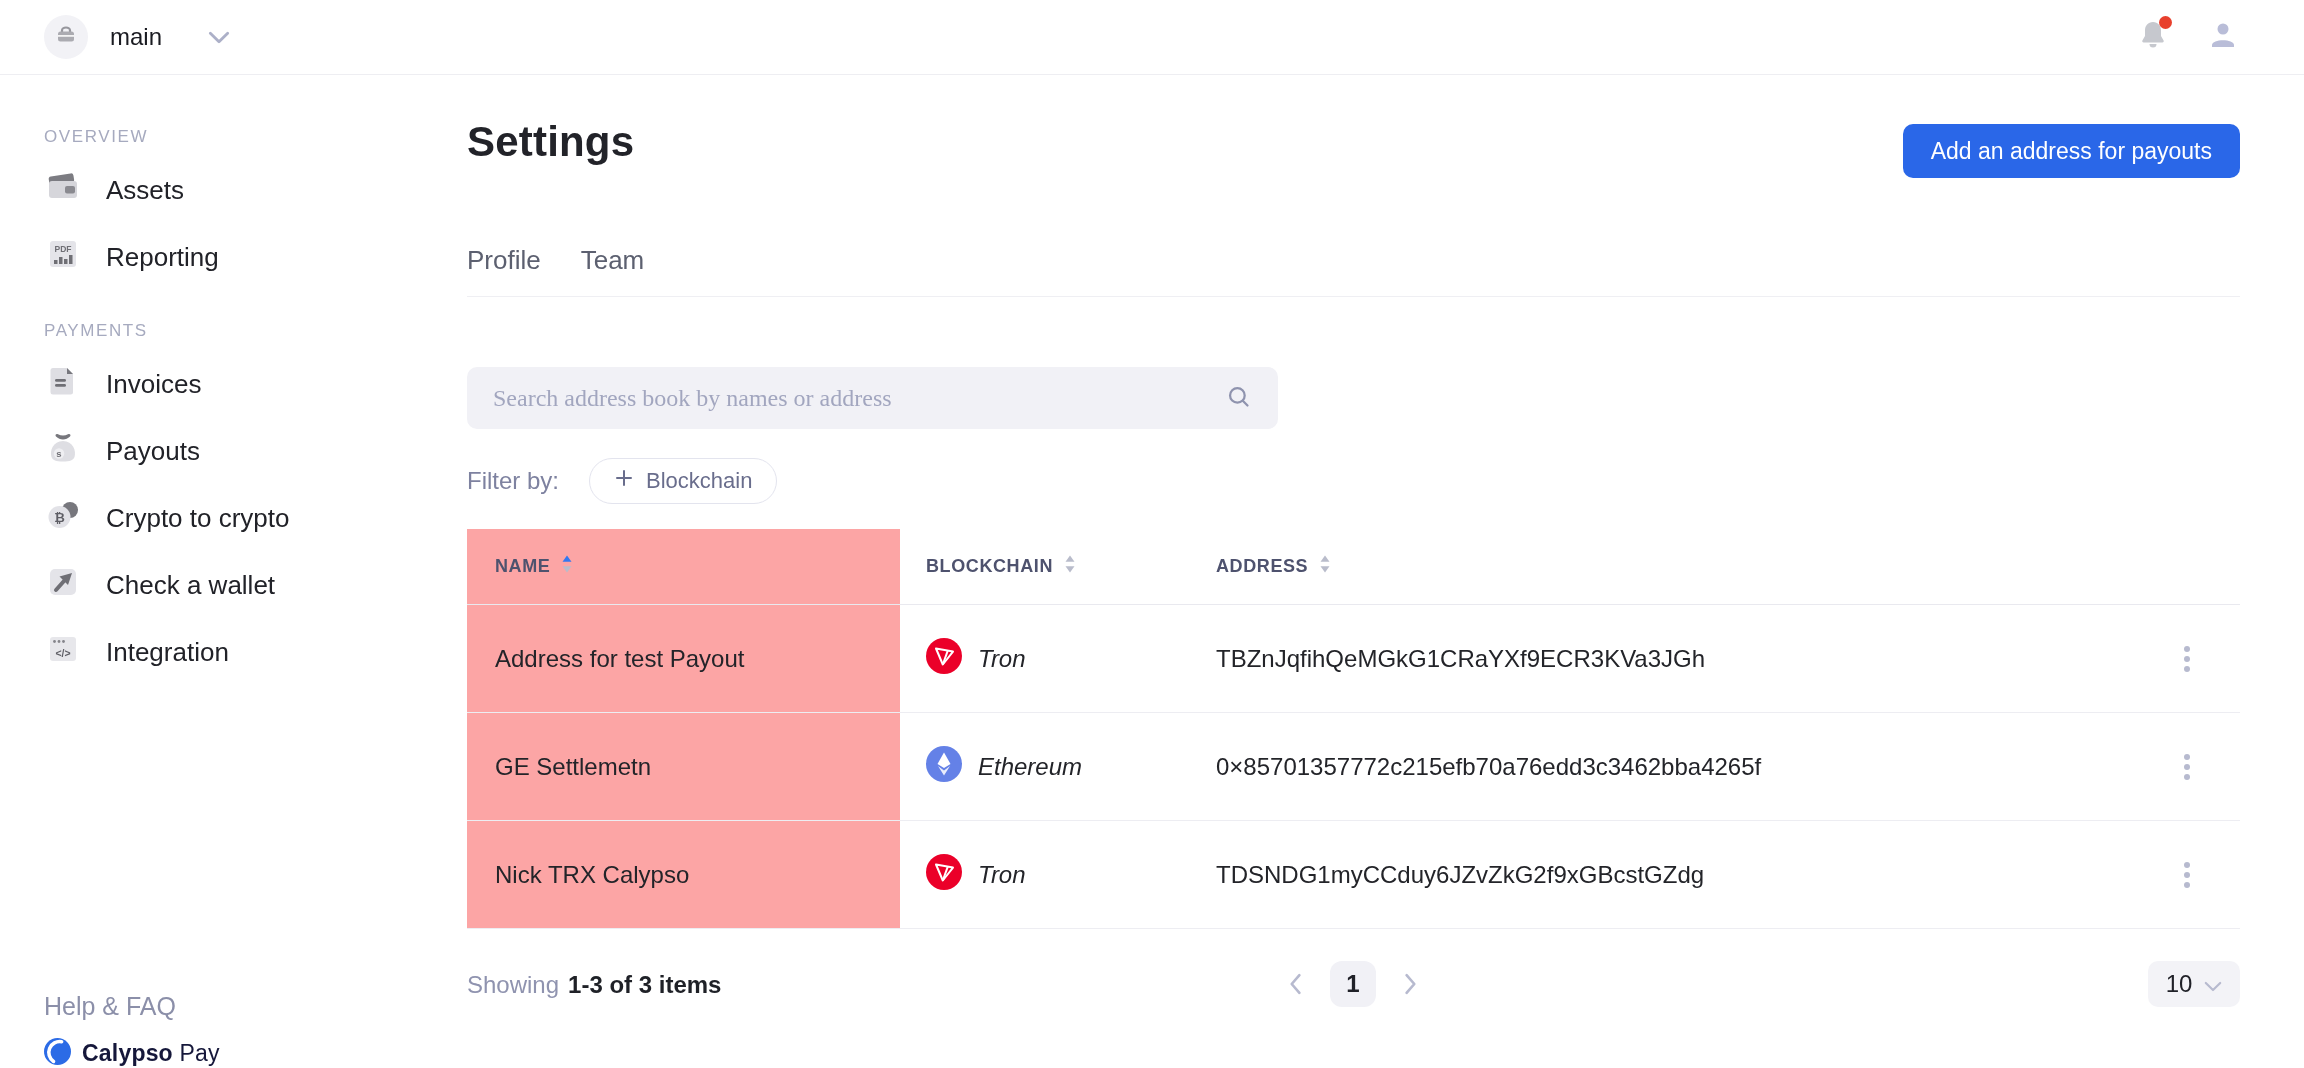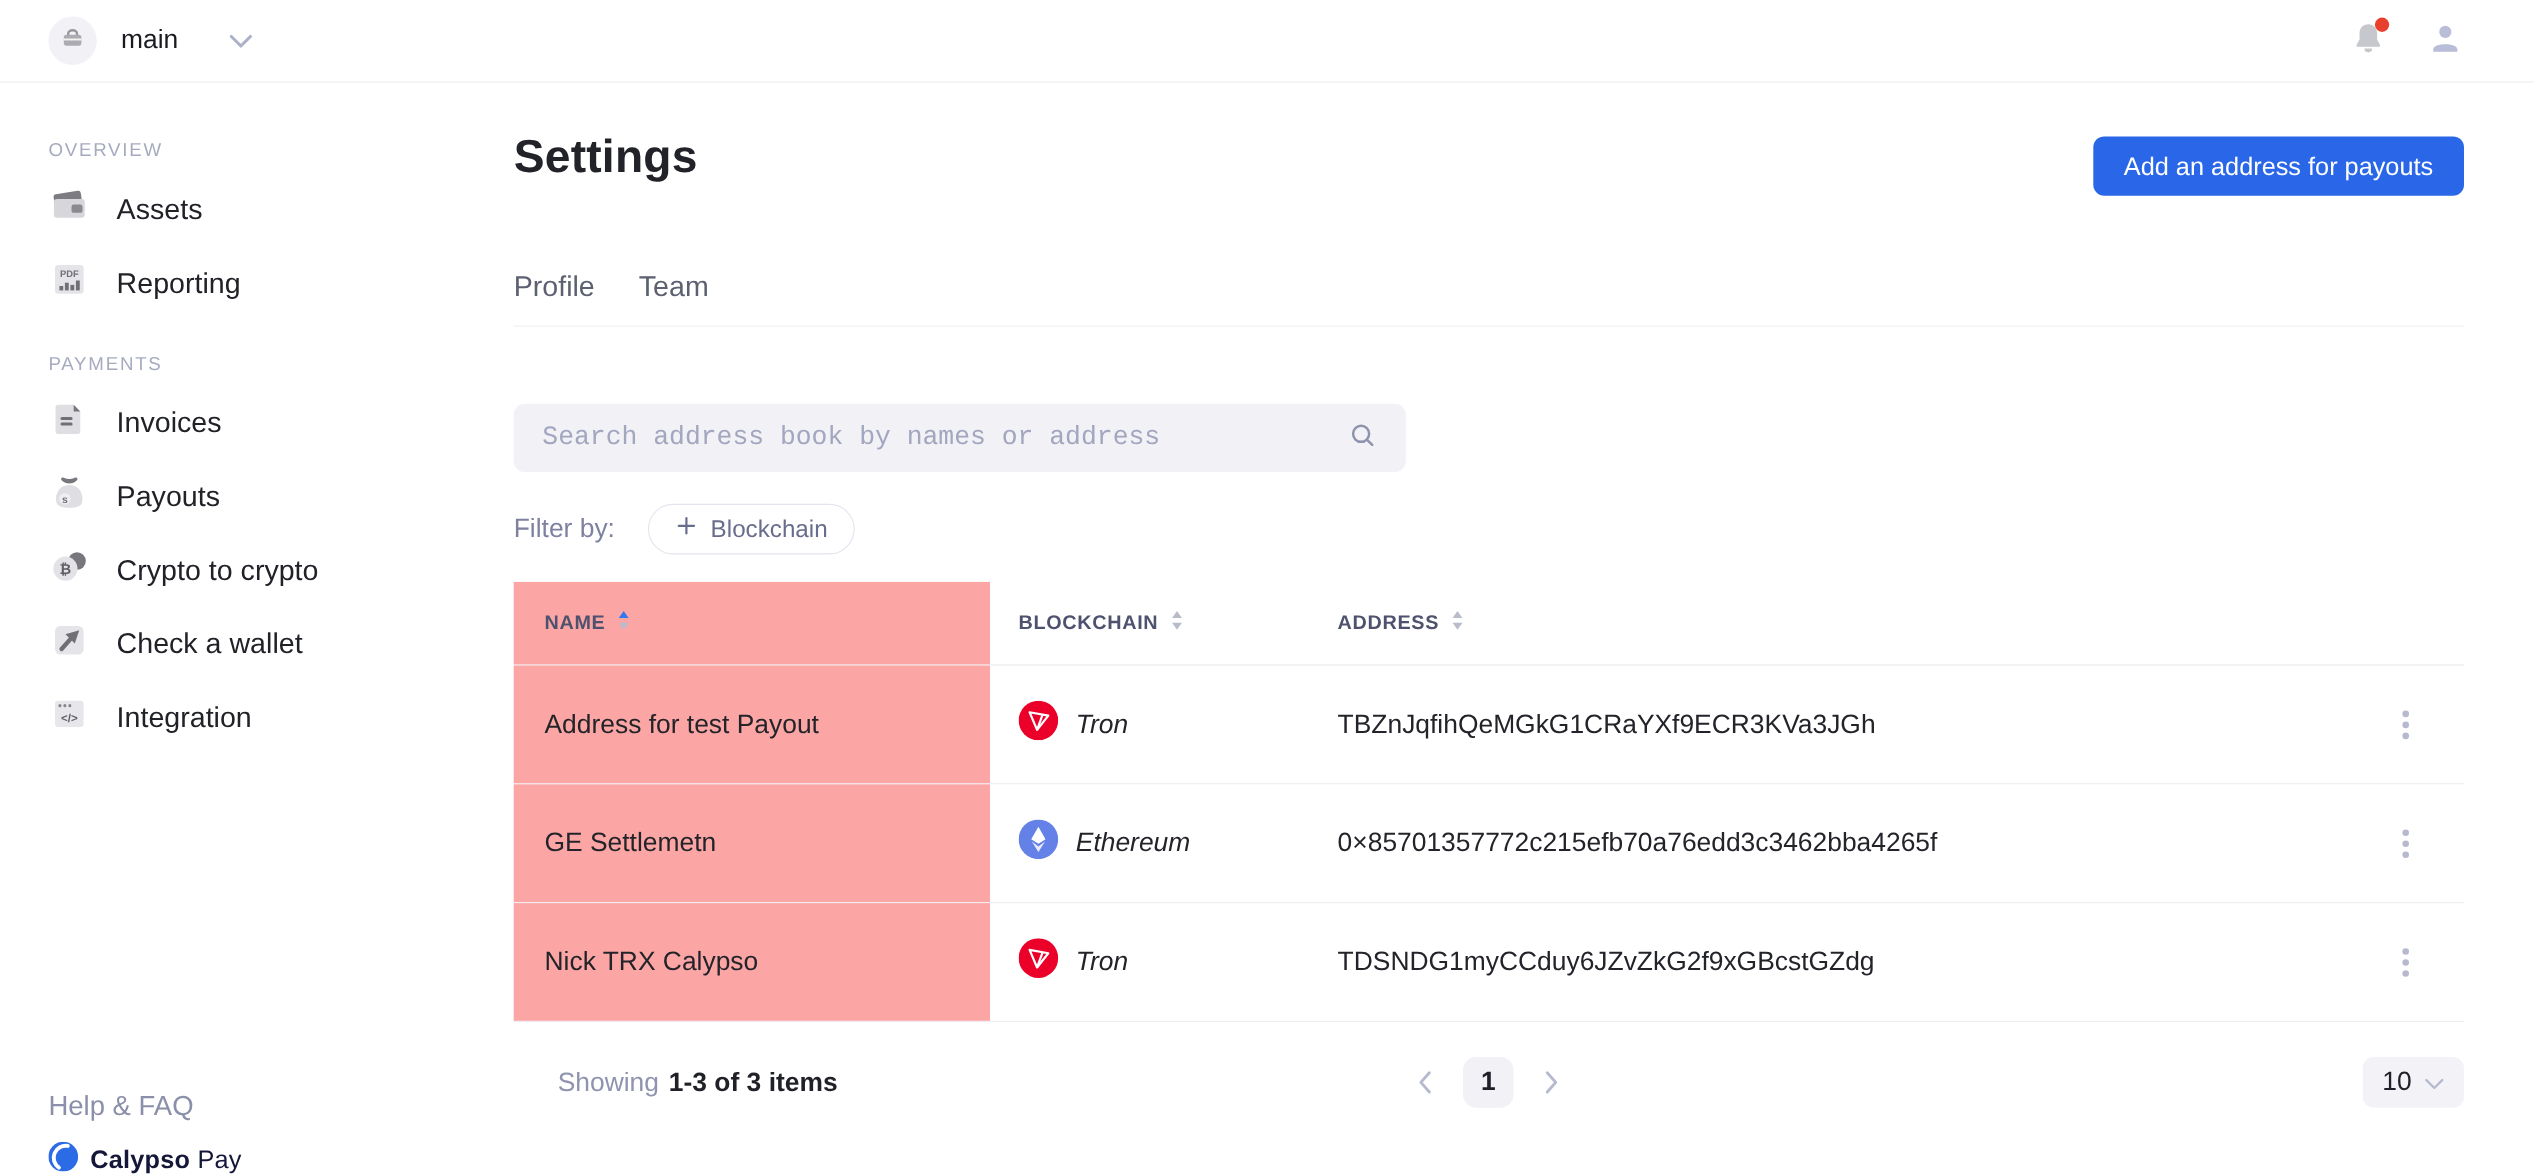--- a/index.html
+++ b/index.html
@@ -52,21 +52,21 @@
   .tab { font-size:26px; color:#5C6070; padding-bottom:20px; position:relative;
     cursor:pointer; }
   .tab.active { color:#2E6BE5; font-weight:700; }
   .tab.active::after { content:""; position:absolute; left:0; right:0;
     bottom:-2px; height:4px; background:#2E6BE5; border-radius:2px; }
 
   .search-box { position:absolute; left:467px; top:367px; width:811px;
     height:62px; background:#F1F1F6; border-radius:10px; display:flex;
     align-items:center; padding:0 26px; }
   .search-box input { flex:1; border:none; outline:none; background:transparent;
-    font-size:24px; color:#232433; font-family:Liberation Mono, monospace; }
+    font-size:24px; color:#232433; font-family:Liberation Serif, serif; }
   .search-box input::placeholder { color:#A2A6BF; }
 
   .filter-row { position:absolute; left:467px; top:458px; height:46px;
     display:flex; align-items:center; gap:30px; }
   .filter-label { font-size:24px; color:#7E82A0; }
   .chip { height:46px; border:1px solid #E3E4EE; border-radius:23px;
     display:flex; align-items:center; gap:12px; padding:0 24px;
     color:#696D8C; font-size:22px; background:#fff; cursor:pointer; }
 
   
@@ -82,21 +82,21 @@
   .th { font-size:18px; font-weight:700; letter-spacing:.6px; color:#4E526E;
     display:flex; align-items:center; gap:10px; cursor:pointer; }
   .chain { display:flex; align-items:center; gap:16px;font-style:italic; }
   .kebab-cell { justify-content:flex-end; padding-right:44px; }
   .kebab { display:flex; flex-direction:column; gap:4px; padding:6px;
     cursor:pointer; }
   .kebab span { width:6px; height:6px; border-radius:50%; background:#B7BACF; }
 
   
   .showing { position:absolute; left:467px; top:962px; height:46px;
-    display:flex; align-items:center; gap:9px; font-size:24px; color:#8F93AF;margin-left:40px; }
+    display:flex; align-items:center; gap:9px; font-size:24px; color:#8F93AF; }
   .showing b { color:#1F2127; font-weight:700; }
   .pager { position:absolute; top:961px; left:1353px; transform:translateX(-50%);
     display:flex; align-items:center; gap:24px; }
   .pg-arrow { display:flex; align-items:center; cursor:pointer; padding:4px; }
   .page-box { width:46px; height:46px; background:#F1F1F6; border-radius:12px;
     display:flex; align-items:center; justify-content:center; font-size:24px;
     font-weight:700; color:#202128; cursor:pointer; }
   .page-size { position:absolute; top:961px; right:64px; width:92px; height:46px;
     background:#F3F3F7; border-radius:10px; display:flex; align-items:center;
     justify-content:center; gap:12px; font-size:24px; color:#202128;

